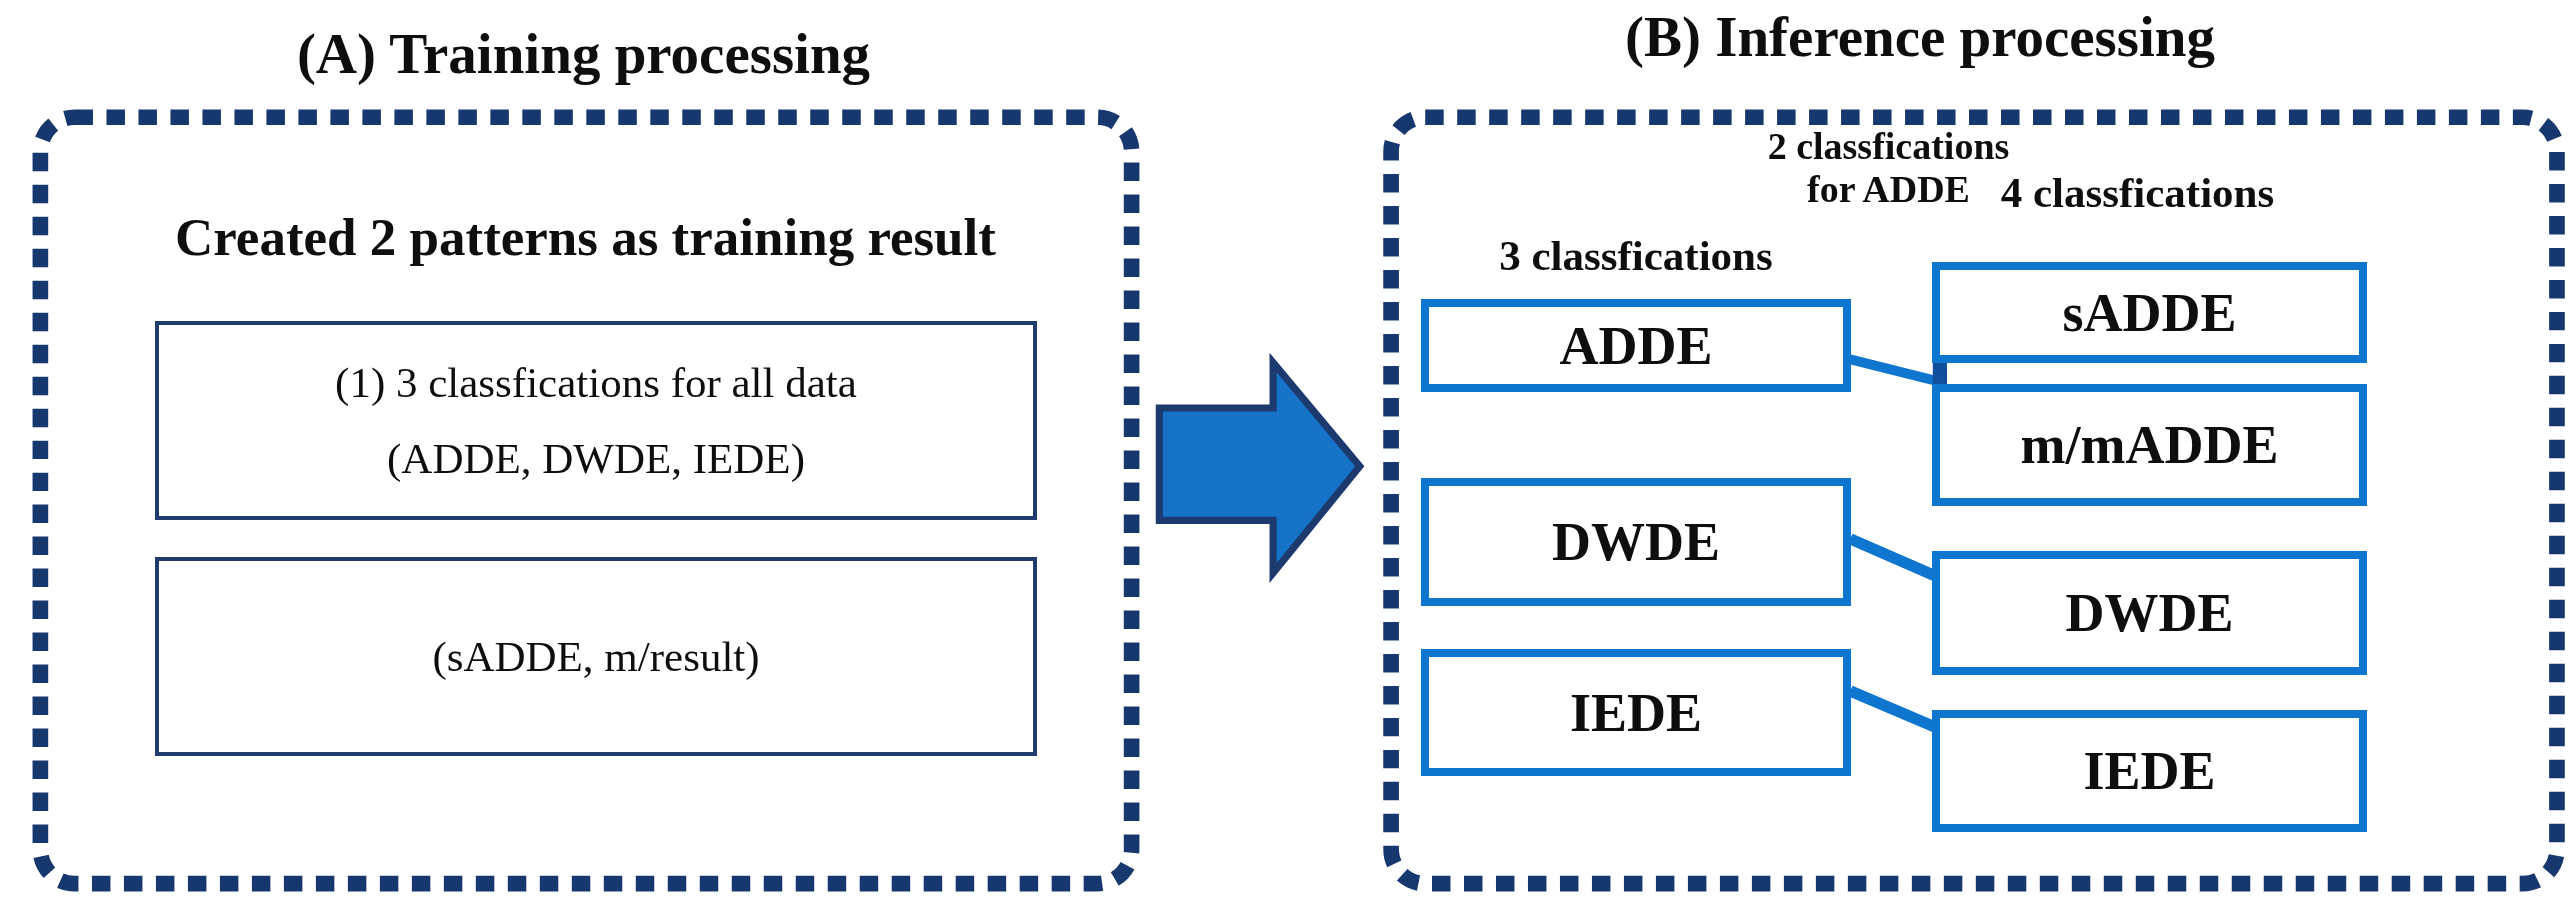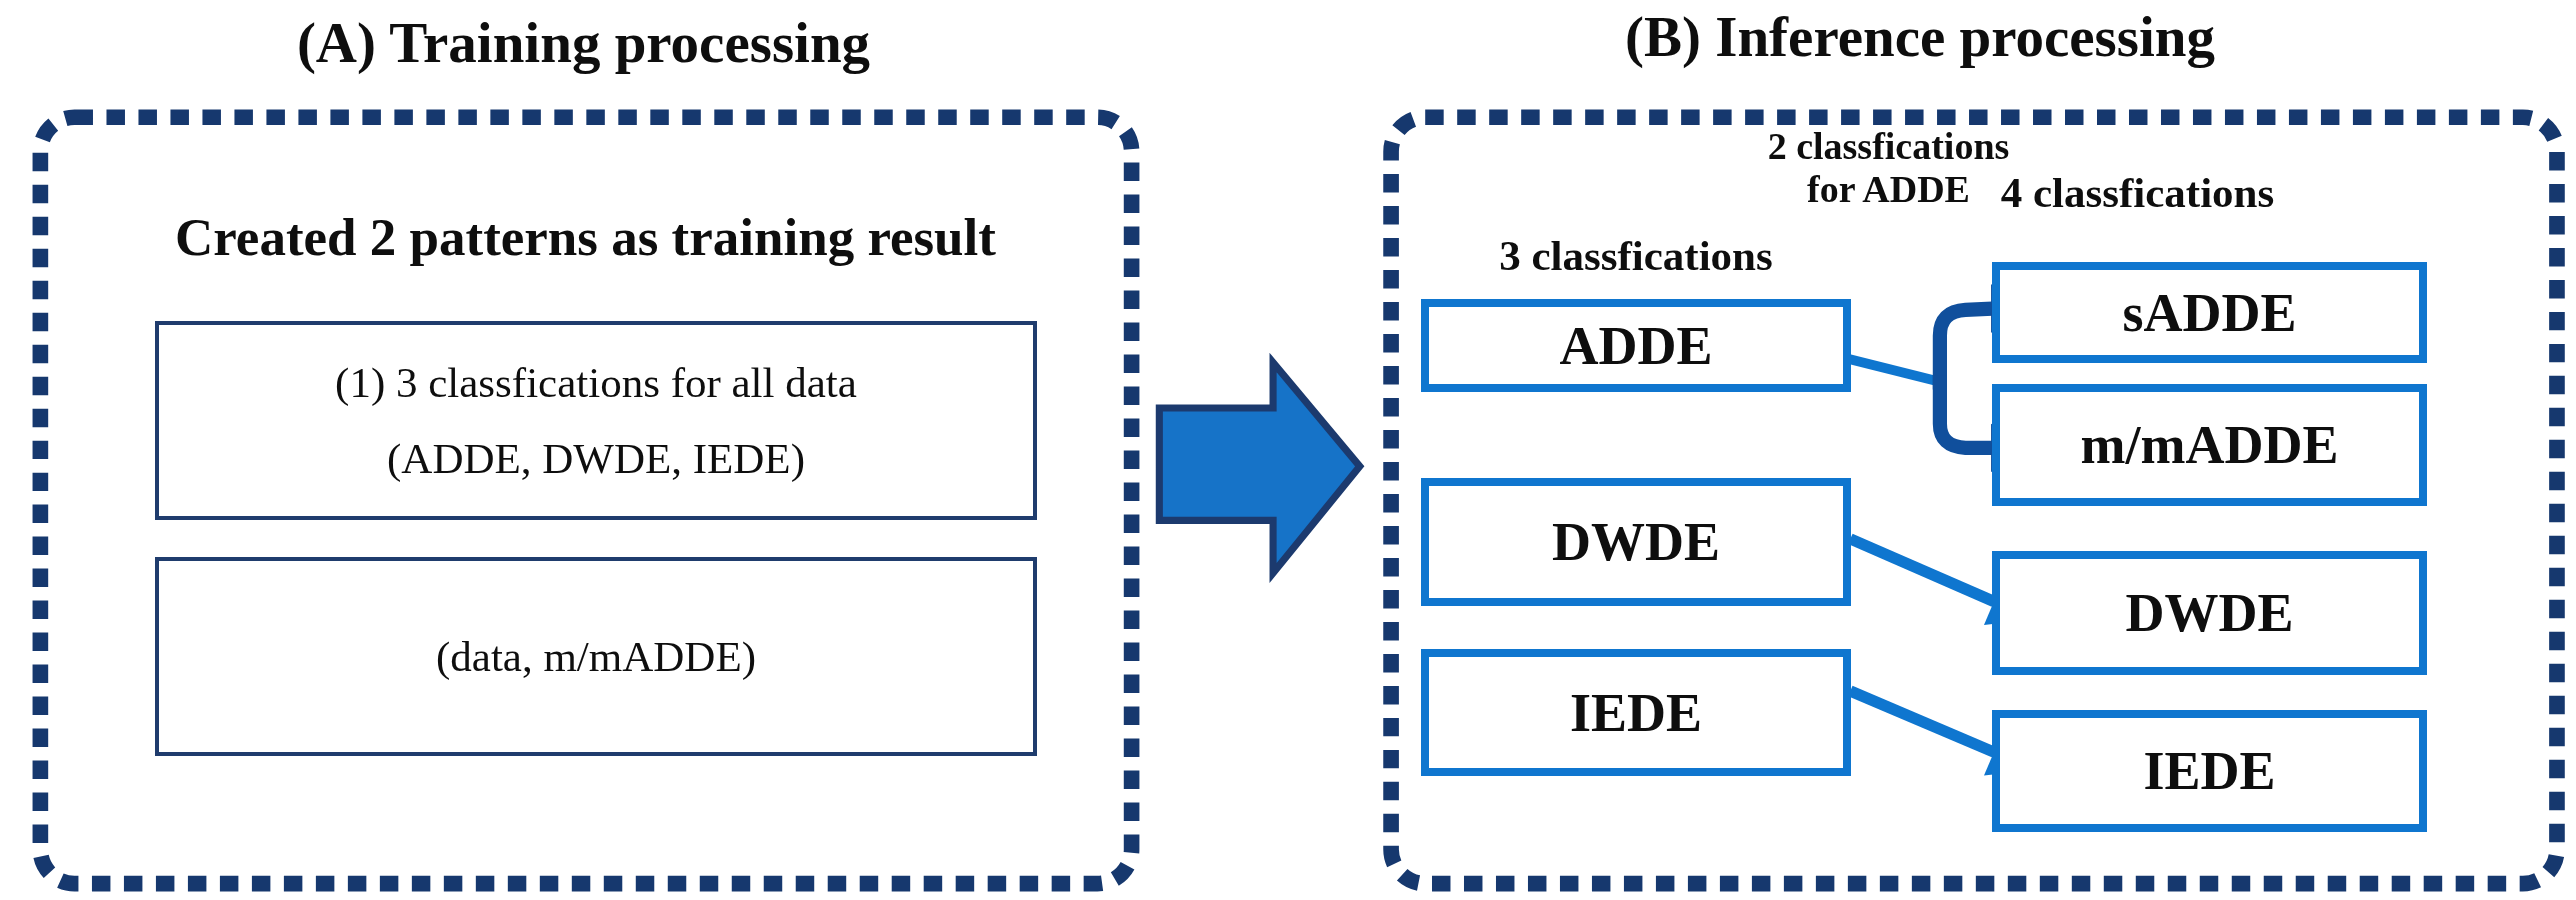--- a/index.html
+++ b/index.html
@@ -28,21 +28,21 @@
   }
   .class-label.small{font-size:38px;}
   .flow-box{
     z-index:2;background:#ffffff;border:8.5px solid #0f76cf;box-sizing:border-box;
     display:flex;align-items:center;justify-content:center;
   }
   .flow-box .flow-box-label{
     font-weight:700;font-size:54px;white-space:nowrap;
   }
   .src{left:1421px;width:430px;}
-  .tgt{left:1992px;width:435px;}
+  .tgt{left:1932px;width:435px;}
 </style>
 </head>
 <body>
 
 <svg class="layer" viewBox="0 0 3622 1266">
 
   <rect x="56" y="165" width="1535" height="1078" rx="48" ry="48" fill="none" stroke="#16386e" stroke-width="22" stroke-dasharray="26 19" stroke-linecap="butt"></rect>
 
   <rect x="1956" y="165" width="1640" height="1078" rx="48" ry="48" fill="none" stroke="#16386e" stroke-width="22" stroke-dasharray="26 19" stroke-linecap="butt"></rect>
 
@@ -56,31 +56,31 @@
   <path d="M 2728 528 L 2728 596 Q 2728 628 2764 630 L 2802 630" fill="none" stroke="#104f9c" stroke-width="20"></path>
   <polygon points="2800,596 2800,664 2866,630" fill="#104f9c"></polygon>
 
   <line x1="2602" y1="758" x2="2804" y2="846" stroke="#0f76cf" stroke-width="16"></line>
   <polygon points="2790,879 2818,813 2862,871" fill="#0f76cf"></polygon>
 
   <line x1="2602" y1="972" x2="2804" y2="1058" stroke="#0f76cf" stroke-width="16"></line>
   <polygon points="2790,1091 2818,1025 2862,1083" fill="#0f76cf"></polygon>
 </svg>
 
-<div class="abs panel-title" style="left:107px;top:12px;width:953px;">(A) Training processing</div>
+<div class="abs panel-title" style="left:107px;top:23px;width:953px;">(A) Training processing</div>
 
 <div class="abs heading" style="left:43px;top:208px;width:1085px;">Created 2 patterns as training result</div>
 
 <div class="abs pattern-box" style="top:321px;">
   <div class="pattern-line">(1) 3 classfications for all data</div>
   <div class="pattern-line">(ADDE, DWDE, IEDE)</div>
 </div>
 
 <div class="abs pattern-box" style="top:557px;">
-  <div class="pattern-line">(data, m/mADDE)</div>
+  <div class="pattern-line">(sADDE, m/result)</div>
 </div>
 
 <div class="abs panel-title" style="left:1479px;top:5.7px;width:882px;">(B) Inference processing</div>
 
 <div class="abs class-label small" style="left:1668px;top:125px;width:441px;">
   <div>2 classfications</div>
   <div>for ADDE</div>
 </div>
 
 <div class="abs class-label" style="left:1920px;top:169px;width:435px;">4 classfications</div>

